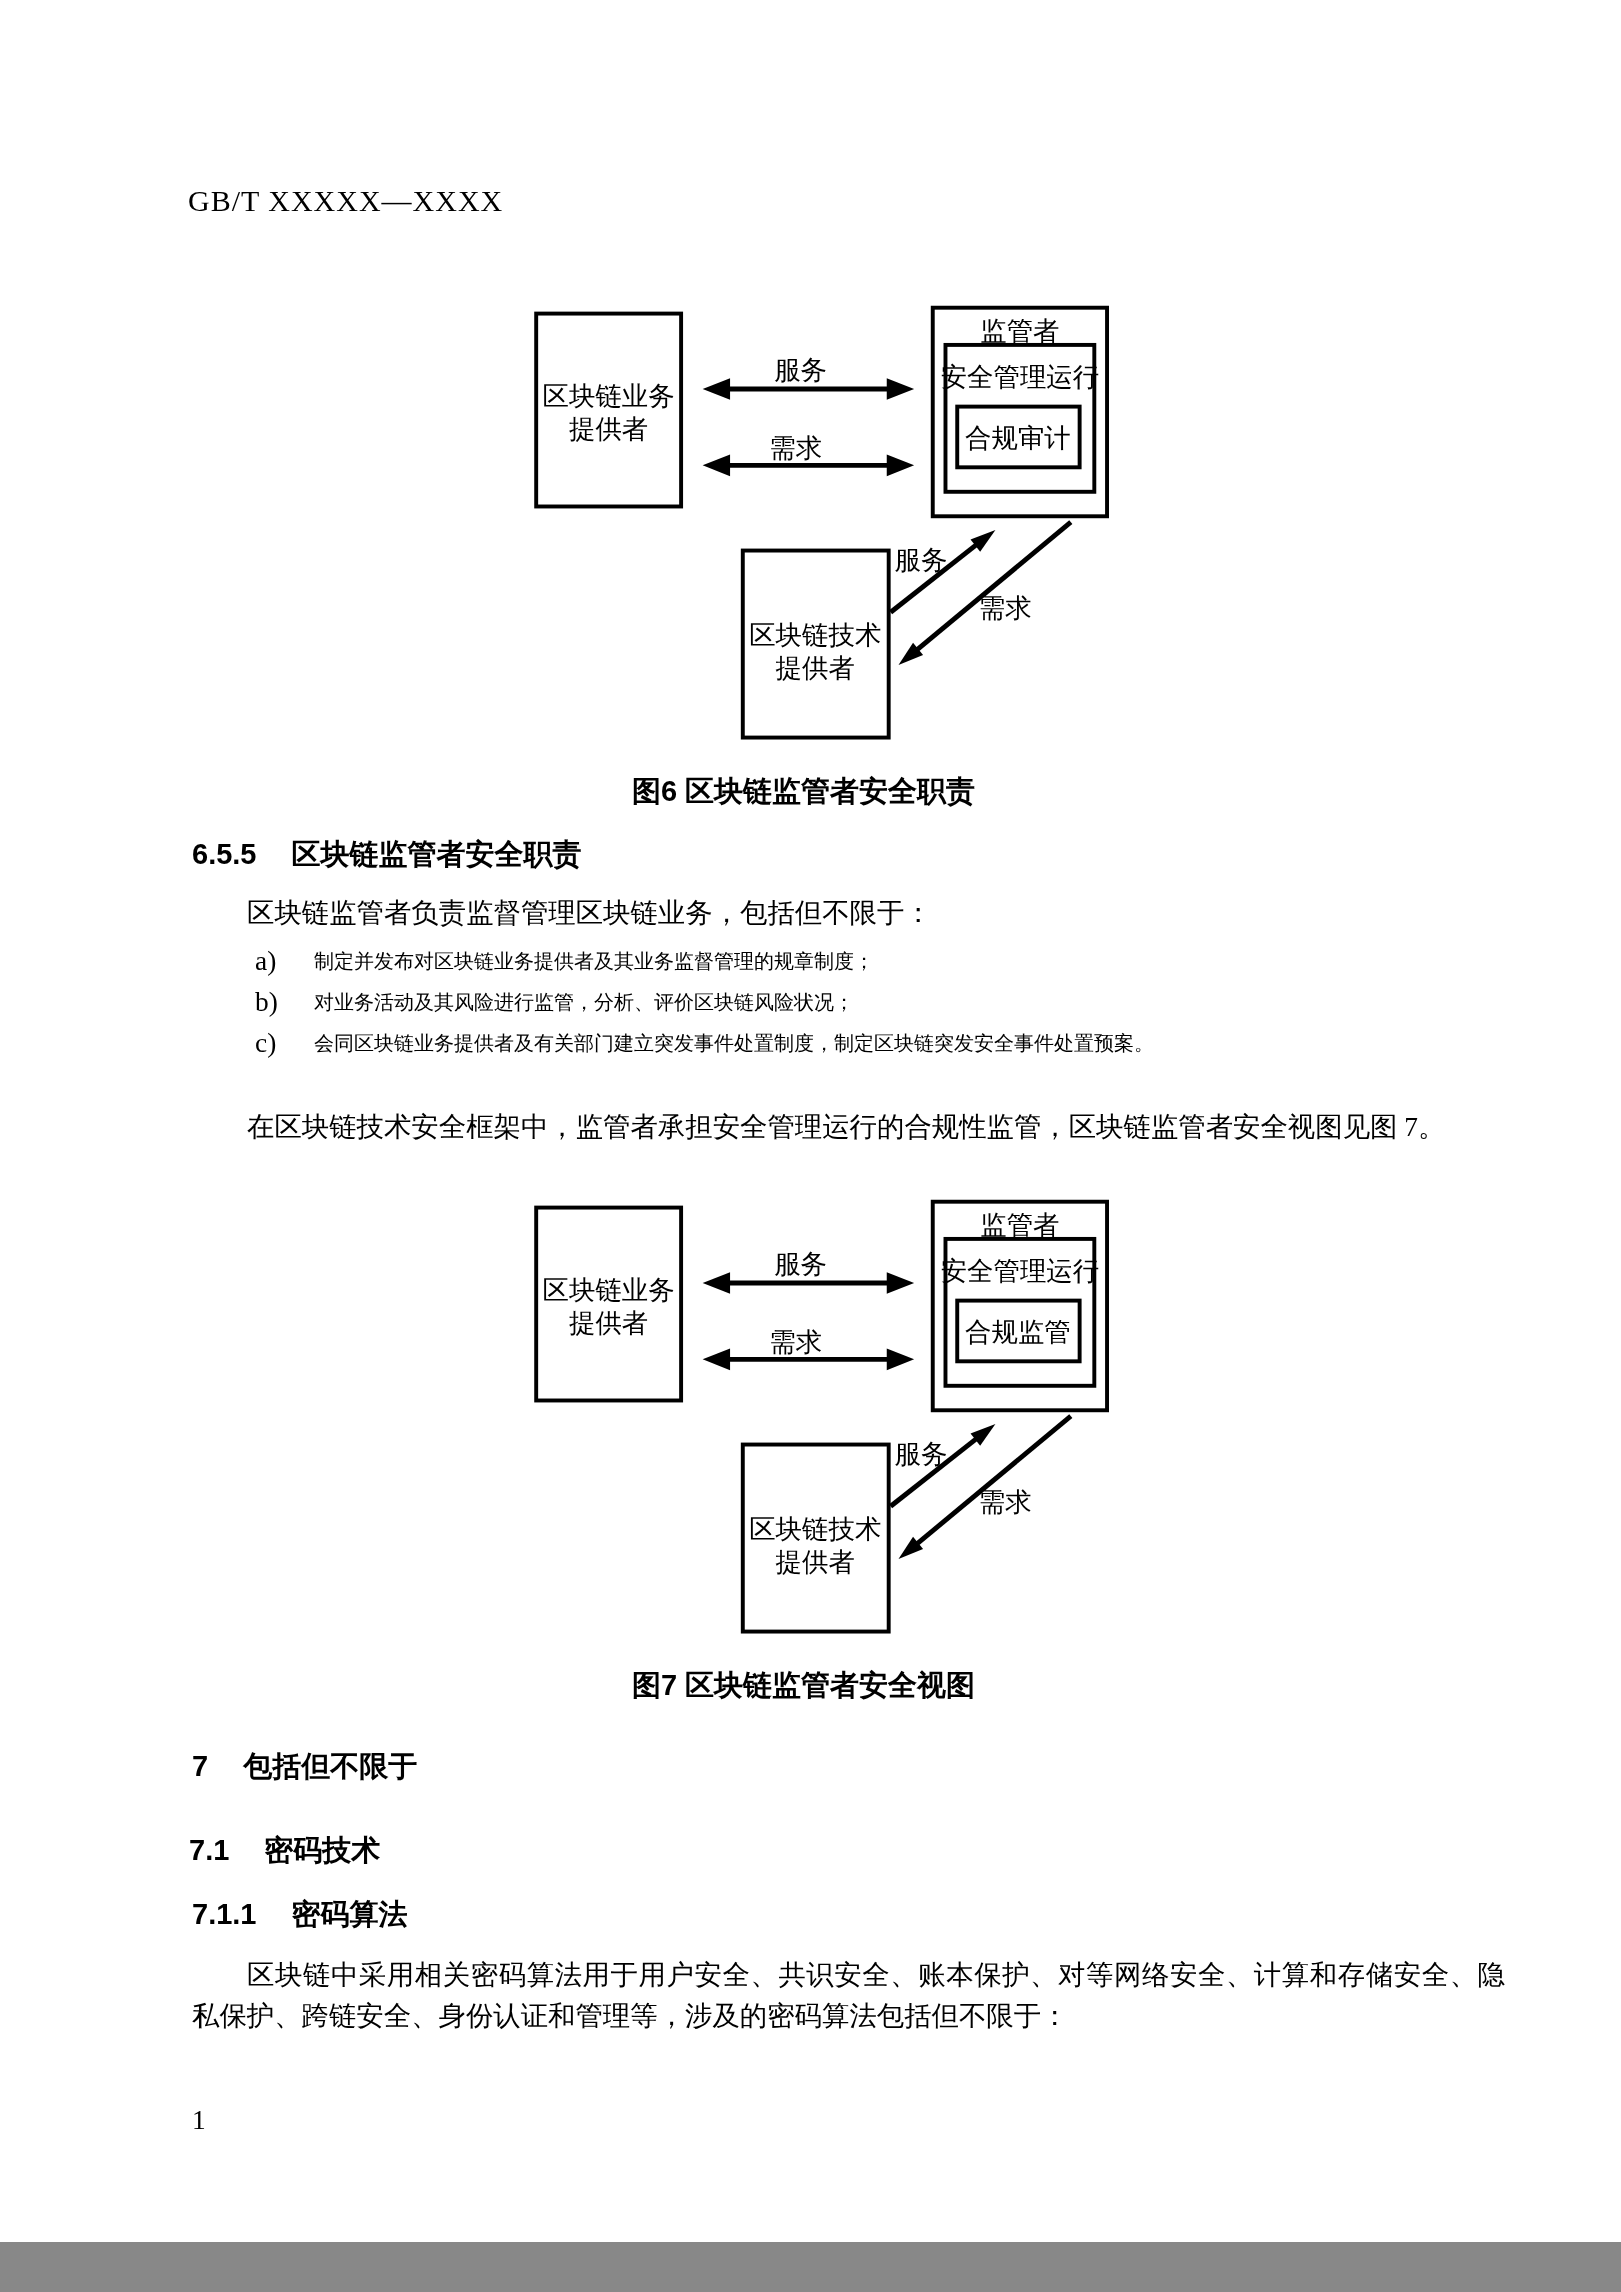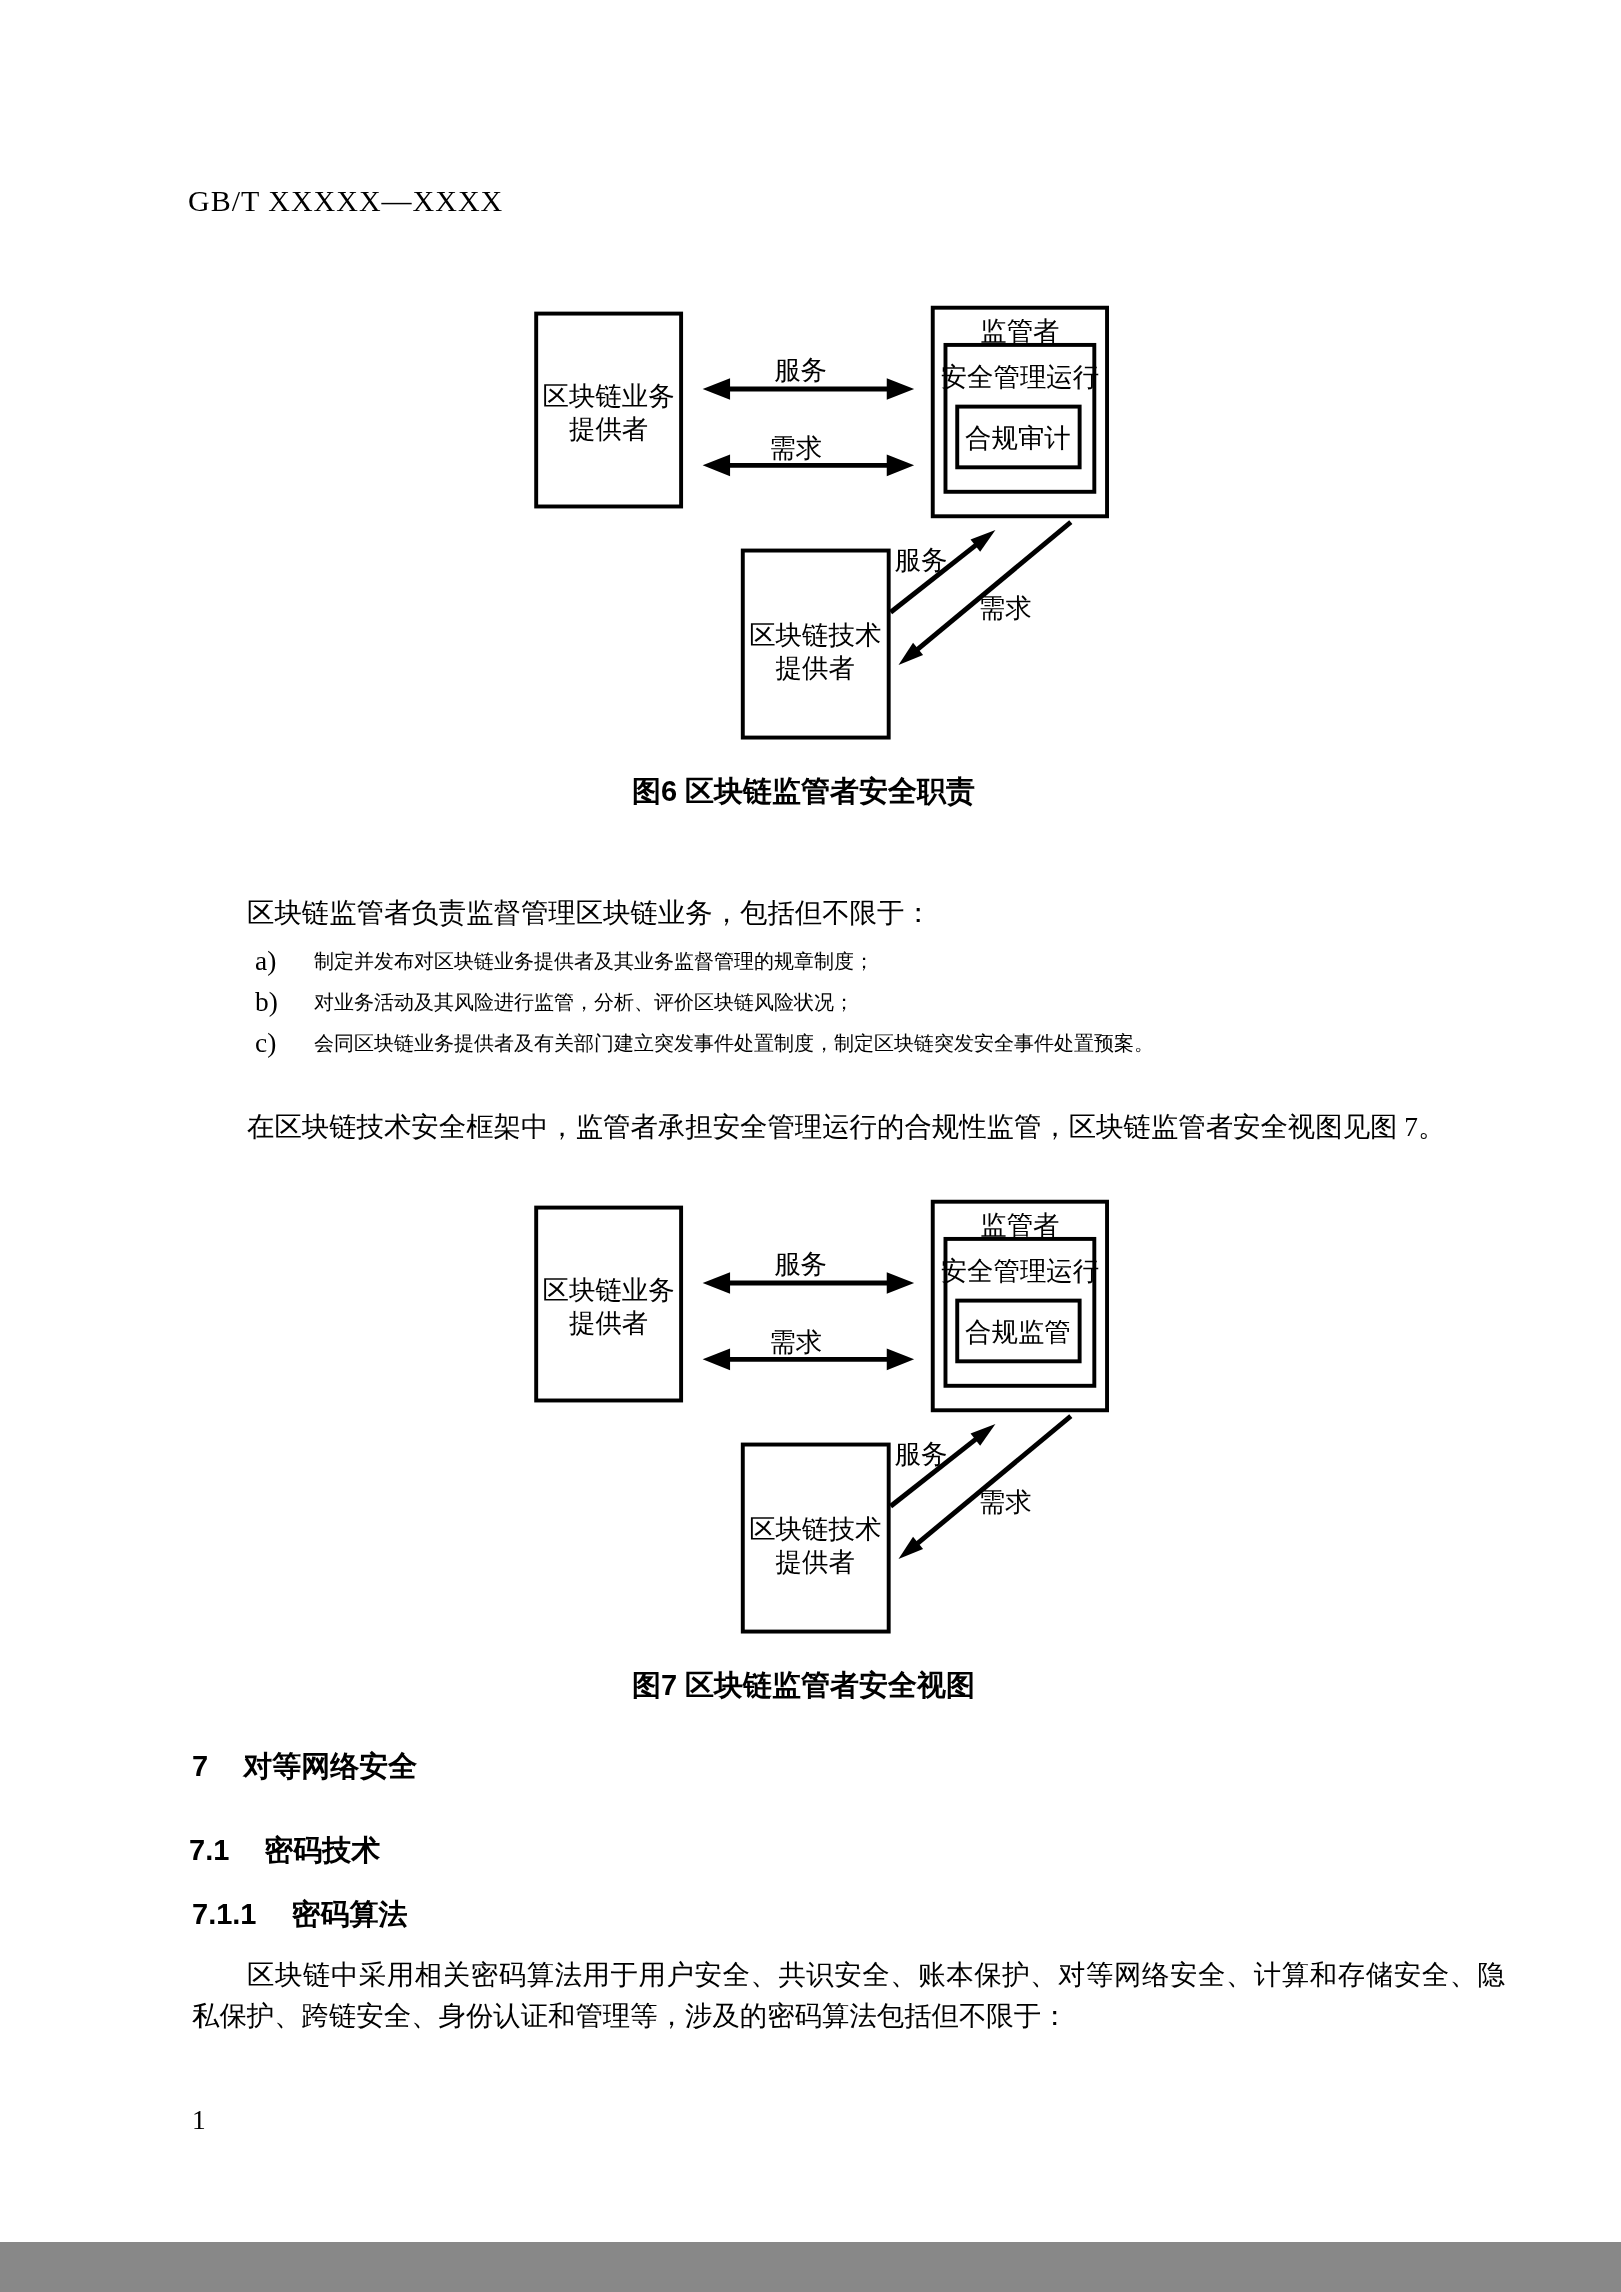--- a/index.html
+++ b/index.html
@@ -103,20 +103,23 @@
     <polygon points="526,241 510.4,263.3 500.6,250.7"></polygon>
     <text x="450" y="281" text-anchor="middle">服务</text>
 
     <line x1="603" y1="233" x2="444" y2="365" stroke-width="5"></line>
     <polygon points="427,379 441.9,356.2 452.1,368.6"></polygon>
     <text x="536" y="330" text-anchor="middle">需求</text>
   </svg>
 
   <div class="abs fig-caption" style="left:480px;top:772px;">图6 区块链监管者安全职责</div>
 
+  <div class="abs heading" style="left:192px;top:835px;">
+    <span class="sec-num">6.5.5</span><span>区块链监管者安全职责</span>
+  </div>
 
   <div class="abs body-text indent" style="left:192px;top:893px;width:1304px;">区块链监管者负责监督管理区块链业务，包括但不限于：</div>
 
   <div class="abs list-block">
     <div class="list-item">
       <span class="li-label">a)</span>
       <span class="li-text">制定并发布对区块链业务提供者及其业务监督管理的规章制度；</span>
     </div>
     <div class="list-item">
       <span class="li-label">b)</span>
@@ -161,21 +164,21 @@
     <text x="450" y="281" text-anchor="middle">服务</text>
 
     <line x1="603" y1="233" x2="444" y2="365" stroke-width="5"></line>
     <polygon points="427,379 441.9,356.2 452.1,368.6"></polygon>
     <text x="536" y="330" text-anchor="middle">需求</text>
   </svg>
 
   <div class="abs fig-caption" style="left:480px;top:1666px;">图7 区块链监管者安全视图</div>
 
   <div class="abs heading" style="left:192px;top:1747px;">
-    <span class="sec-num">7</span><span>对等网络安全</span>
+    <span class="sec-num">7</span><span>包括但不限于</span>
   </div>
 
   <div class="abs heading" style="left:189px;top:1831px;text-align:right;">
     <span class="sec-num">7.1</span><span>密码技术</span>
   </div>
 
   <div class="abs heading" style="left:192px;top:1895px;">
     <span class="sec-num">7.1.1</span><span>密码算法</span>
   </div>
 

